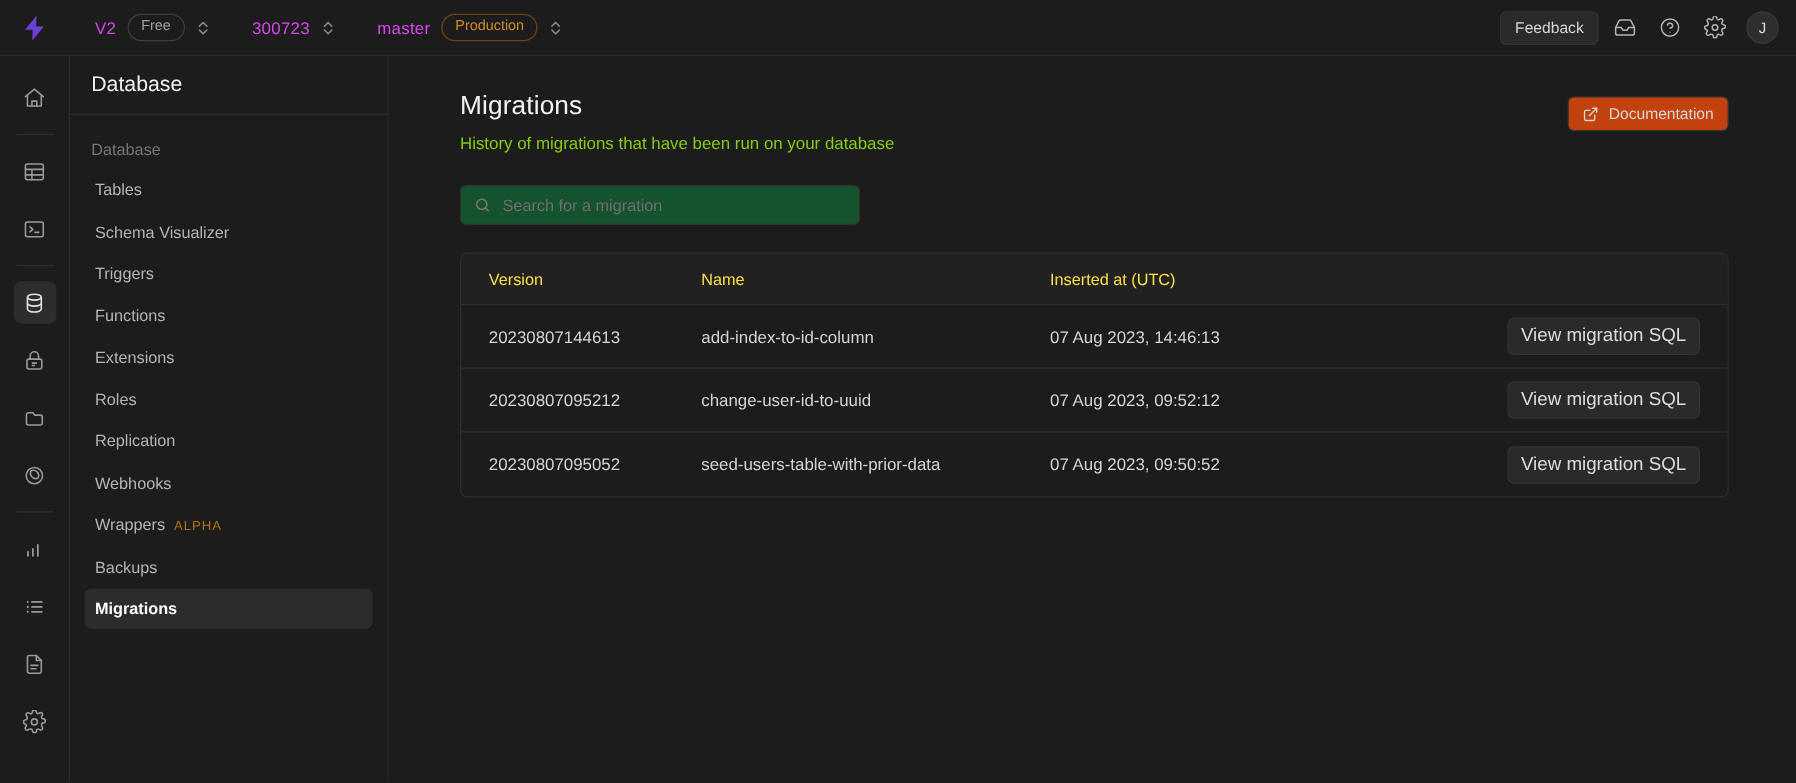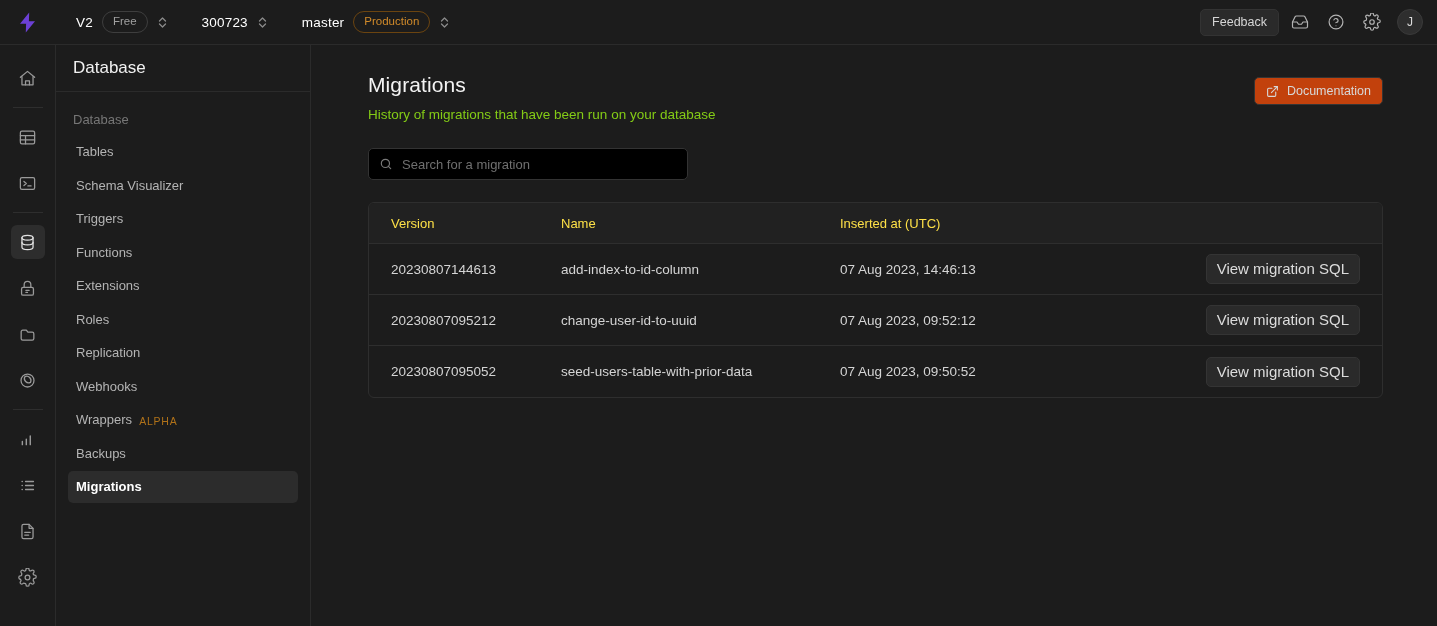--- a/index.html
+++ b/index.html
@@ -17,21 +17,21 @@
     background: #1c1c1c;
     border-bottom: 1px solid #2b2b2b;
     display: flex; align-items: center;
     padding: 0 14px 0 12px;
   }
   .logo { width: 30px; display: flex; align-items: center; justify-content: center; }
   .logo svg { display: block; }
 
   .tb-group { display: flex; align-items: center; gap: 9px; }
   .tb-sep { width: 34px; }
-  .tb-text { color: #ffffff; font-size: 13.5px; letter-spacing: .2px; }
+  .tb-text { color: #d946ef; font-size: 13.5px; letter-spacing: .2px; }
   .badge {
     border: 1px solid #3e3e3e; border-radius: 999px;
     color: #a0a0a0; font-size: 11.5px;
     padding: 2px 10px 3px;
     line-height: 1.25;
   }
   .badge.prod { border-color: #6b4410; color: #d08a2a; }
   .chev { display: flex; flex-direction: column; align-items: center; gap: 2px; color: #8a8a8a; }
   .chev svg { display:block; }
 
@@ -126,21 +126,21 @@
     margin-top: 26px; width: 320px;
     position: relative;
   }
   .search-icon {
     position: absolute; left: 11px; top: 50%;
     transform: translateY(-50%); color: #7a7a7a;
     display: flex;
   }
   .search-input {
     width: 100%; height: 32px;
-    background: #000000;
+    background: #14532d;
     border: 1px solid #333;
     border-radius: 5px;
     color: #ddd; font-size: 13px;
     padding: 0 10px 0 33px;
     font-family: "Liberation Sans", sans-serif;
     outline: none;
   }
   .search-input::placeholder { color: #707070; }
 
   

